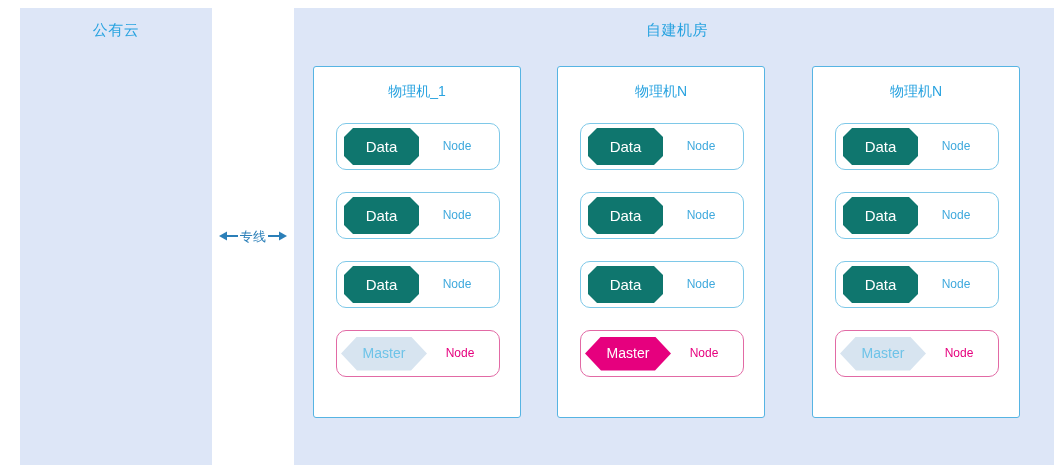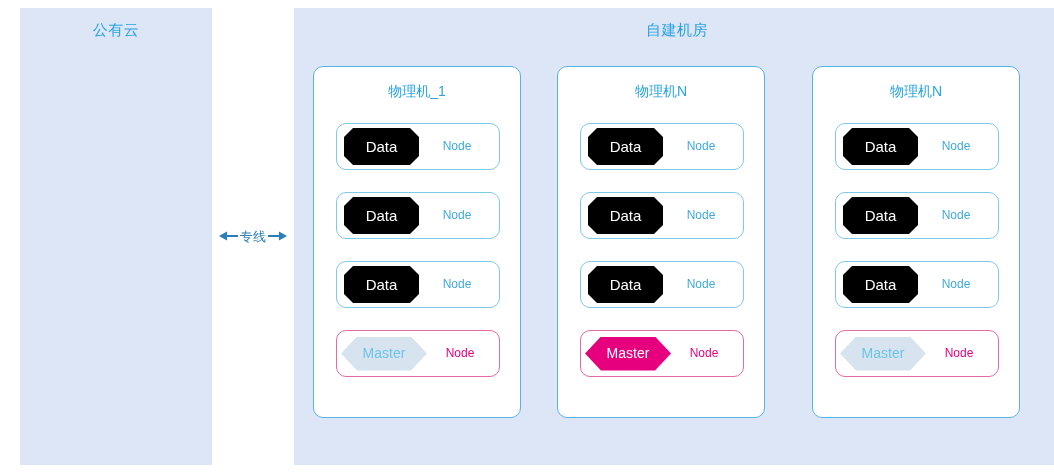--- a/index.html
+++ b/index.html
@@ -83,21 +83,21 @@
     width: 766px;
     height: 360px;
   }
   .machine {
     position: absolute;
     top: 0;
     width: 208px;
     height: 352px;
     background: #ffffff;
     border: 1px solid #56b4e3;
-    border-radius: 10px;
+    border-radius: 3px;
     box-sizing: border-box;
   }
   .machine-1 { left: 19px; }
   .machine-2 { left: 263px; }
   .machine-3 { left: 518px; }
 
   .machine-title {
     position: absolute;
     left: 0; right: 0;
     top: 16px;
@@ -140,21 +140,21 @@
     width: 75px;
     height: 37px;
     display: flex;
     align-items: center;
     justify-content: center;
     font-size: 15px;
     line-height: 17px;
     box-sizing: border-box;
   }
   .badge-data {
-    background: #000000;
+    background: #0f766e;
     color: #ffffff;
     clip-path: polygon(9px 0, calc(100% - 9px) 0, 100% 9px, 100% calc(100% - 9px),
                        calc(100% - 9px) 100%, 9px 100%, 0 calc(100% - 9px), 0 9px);
   }
   
   .badge-master {
     margin-left: 4px;
     width: 86px;
     height: 34px;
     font-size: 14px;

